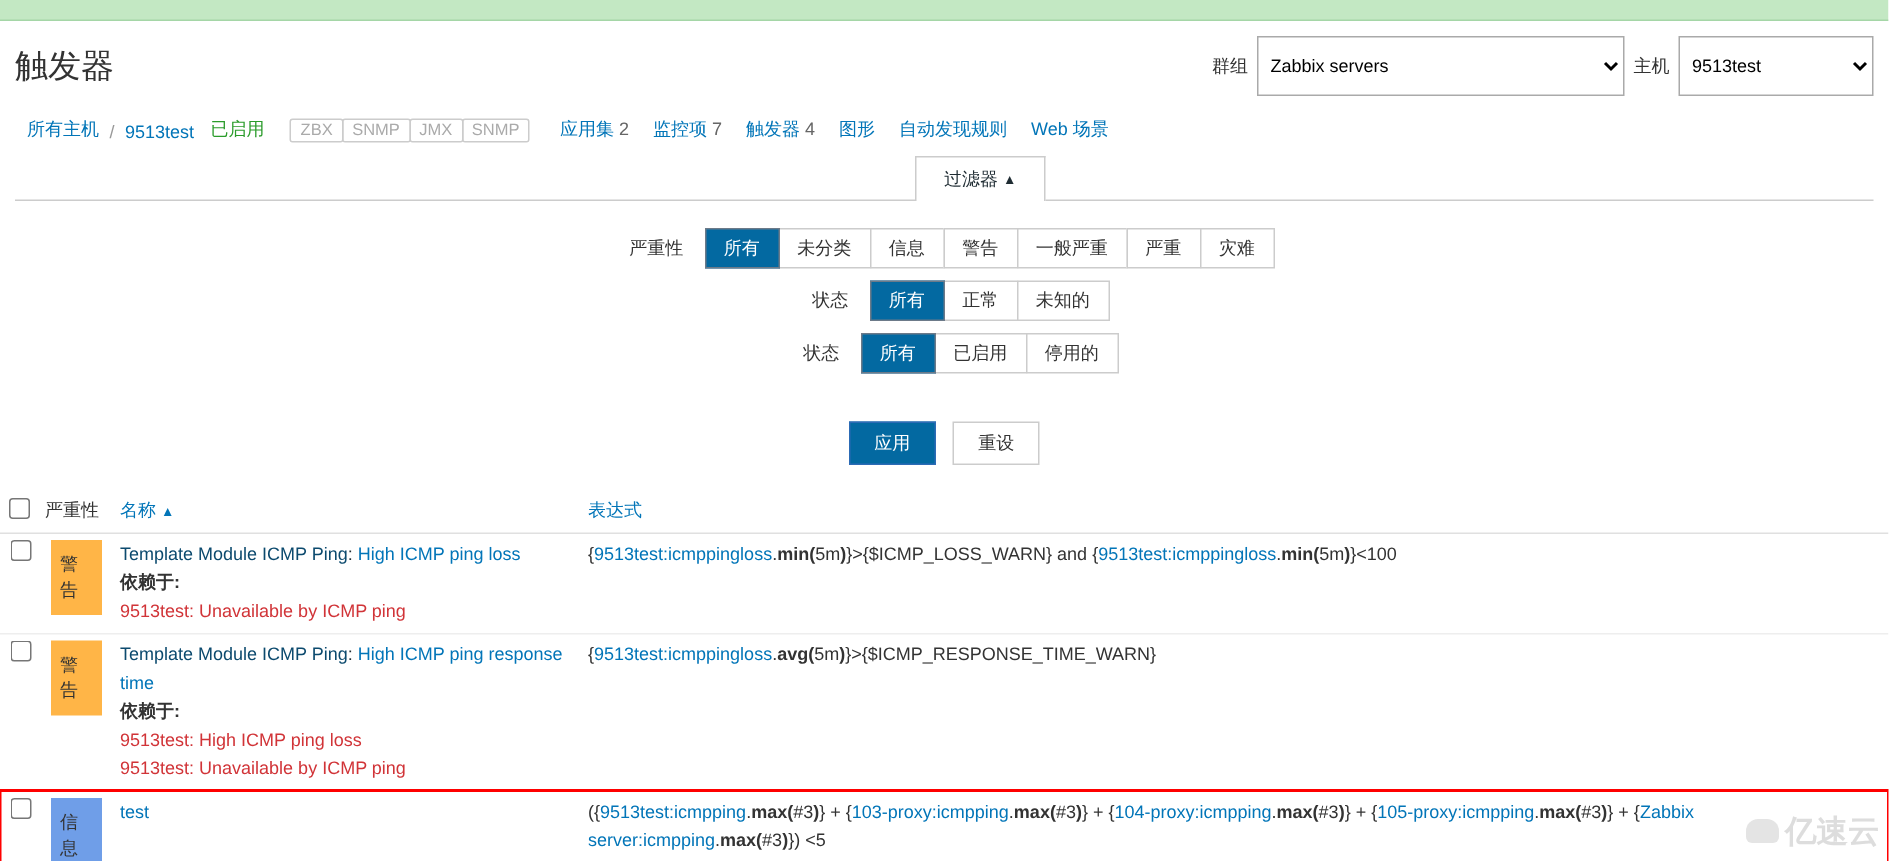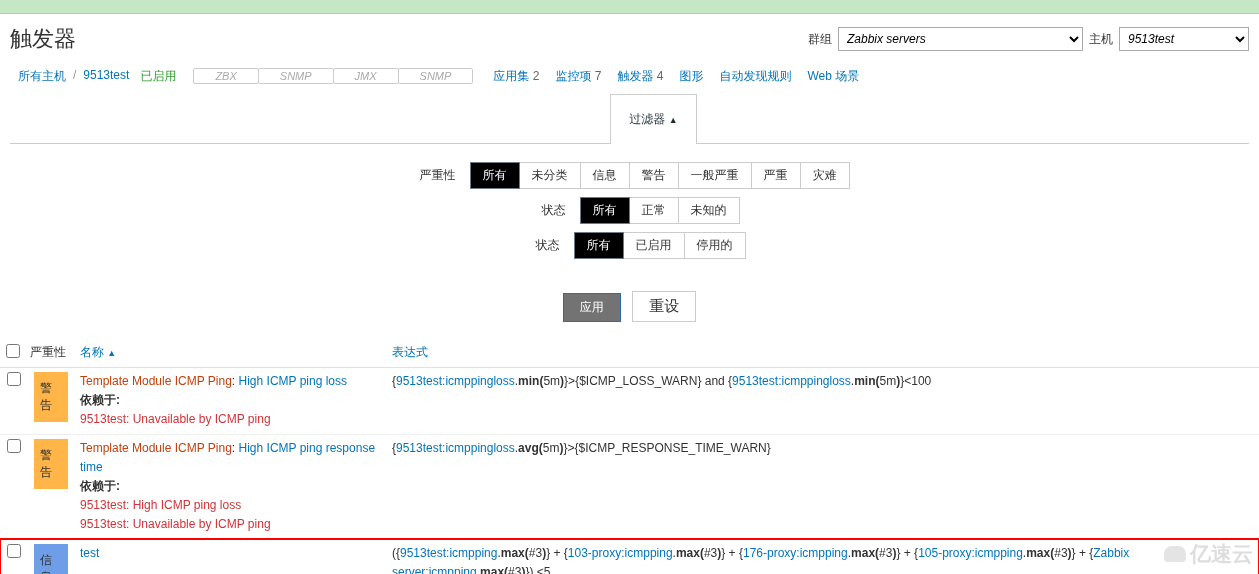--- a/index.html
+++ b/index.html
@@ -2,58 +2,58 @@
 <html><head>
 <meta charset="utf-8">
 <style>
 * { box-sizing: border-box; margin: 0; padding: 0; }
 body { font-family: Arial, "Microsoft YaHei", sans-serif; font-size: 12px; color: #1f2c33; background: #fff; width: 1259px; }
 .top-bar { background: #c3e8c3; height: 14px; border-bottom: 1px solid #a5d6a7; text-align: center; font-size: 10px; color: #666; line-height: 14px; overflow: hidden; }
 .header-row { display: flex; align-items: center; padding: 10px 10px 10px 10px; }
 .page-title { font-size: 22px; font-weight: 400; color: #333; flex: 1; }
 .selector-group { display: flex; align-items: center; gap: 6px; margin-left: 15px; }
 .sel-label { font-size: 12px; color: #333; }
-select { font-size: 12px; padding: 2px 4px; border: 1px solid #aaa; background: #fff; height: 24px; font-style: italic; }
+select { font-size: 12px; padding: 2px 4px; border: 1px solid #aaa; background: #fff; height: 40px; }
 #sel-group { width: 245px; }
 #sel-host { width: 130px; }
-.nav-row { display: flex; align-items: flex-start; gap: 3px; padding: 4px 10px 8px 18px; font-size: 12px; }
+.nav-row { display: flex; align-items: flex-end; gap: 3px; padding: 4px 10px 8px 18px; font-size: 12px; }
 .nav-row a { color: #0275b8; text-decoration: none; }
 .slash { color: #999; padding: 0 4px; }
 .state-enabled { color: #2b9c2b; padding: 0 8px; }
-.tag-box { border: 1px solid #ccc; border-radius: 2px; padding: 1px 21px; color: #aaa; font-size: 11px; margin-right: -1px; font-style: italic; }
+.tag-box { border: 1px solid #ccc; border-radius: 2px; padding: 1px 6px; color: #aaa; font-size: 11px; margin-right: -1px; }
 .tag-group { display: flex; margin-left: 6px; margin-right: 10px; }
 .nav-link { padding: 0 8px; color: #0275b8; }
 .nav-count { color: #666; }
 .filter-header { text-align: center; position: relative; }
-.filter-tab { display: inline-block; border: 1px solid #ccc; border-bottom: none; background: #fff; padding: 16px 18px; font-size: 12px; position: relative; top: 1px; margin-left: 48px; }
+.filter-tab { display: inline-block; border: 1px solid #ccc; border-bottom: none; background: #fff; padding: 6px 18px; font-size: 12px; position: relative; top: 1px; margin-left: 48px; }
 .filter-arrow { font-size: 9px; vertical-align: middle; }
 .filter-body { border: 1px solid #ccc; border-left: none; border-right: none; border-bottom: none; padding: 18px 0 14px 0; margin: 0 10px; text-align: center; }
 .filter-row { display: flex; align-items: center; justify-content: center; margin-bottom: 8px; gap: 0; }
 .filter-label { width: 60px; text-align: right; padding-right: 14px; color: #333; }
 .btn-seg { border: 1px solid #ccc; background: #fff; padding: 4px 12px; font-size: 12px; cursor: pointer; margin-left: -1px; color: #333; }
-.btn-seg.active { background: #000000; color: #fff; border-color: #6c7a89; position: relative; z-index: 1; }
+.btn-seg.active { background: #0369a1; color: #fff; border-color: #6c7a89; position: relative; z-index: 1; }
 .btn-seg:first-of-type { margin-left: 0; }
 .action-row { text-align: center; padding: 10px 0; }
-.btn-primary { background: #737373; color: #fff; border: 1px solid #2c6bb5; padding: 5px 16px; font-size: 12px; cursor: pointer; }
-.btn-default { background: #fff; color: #333; border: 1px solid #ccc; padding: 5px 16px; font-size: 15px; cursor: pointer; margin-left: 8px; }
+.btn-primary { background: #0369a1; color: #fff; border: 1px solid #2c6bb5; padding: 5px 16px; font-size: 12px; cursor: pointer; }
+.btn-default { background: #fff; color: #333; border: 1px solid #ccc; padding: 5px 16px; font-size: 12px; cursor: pointer; margin-left: 8px; }
 .data-table { width: 100%; border-collapse: collapse; margin-top: 6px; }
 .data-table th { text-align: left; font-weight: normal; font-size: 12px; color: #0275b8; padding: 6px 6px; border-bottom: 1px solid #e0e0e0; }
 .data-table th.chk { width: 28px; }
 .data-table th.sev { width: 46px; color: #333; padding-left: 2px; }
 .data-table th.nm { width: 312px; }
 .sort-ind { font-size: 9px; color: #0275b8; }
 .data-table td { padding: 4px 6px; vertical-align: top; font-size: 12px; border-bottom: 1px solid #eee; }
 .cb-cell { text-align: center; width: 28px; padding-top: 8px; }
 input[type=checkbox] { width: 14px; height: 14px; }
 .sev-cell { width: 46px; padding: 0; }
 .sev-box { padding: 8px 6px; color: #333; min-height: 40px; display: flex; align-items: flex-start; }
 .sev-warn { background: #ffb547; }
 .sev-info { background: #6f9ee8; }
 .name-cell { width: 312px; line-height: 1.6; }
-.tmpl-link { color: #c2410c; text-decoration: none; }
+.tmpl-link { color: #0c4a6e; text-decoration: none; }
 .item-link { color: #0275b8; text-decoration: none; }
 .dep-label { color: #333; }
 .dep-link { color: #d13438; text-decoration: none; }
 .expr-cell { line-height: 1.6; color: #333; }
 .expr-cell a { color: #0275b8; text-decoration: none; }
 tr.highlight-border { outline: 2px solid #ff0000; outline-offset: -1px; }
 .watermark { position: absolute; right: 6px; bottom: 6px; font-size: 21px; color: #ccc; font-weight: bold; opacity: 0.65; display: flex; align-items: center; gap: 4px; }
 .wm-icon { width: 22px; height: 16px; background: #ccc; border-radius: 8px 8px 4px 4px; opacity: 0.8; position: relative; }
 </style>
 </head>
@@ -151,21 +151,21 @@
         </td>
         <td class="name-cell"><a href="#" class="tmpl-link">Template Module ICMP Ping</a>: <a href="#" class="item-link">High ICMP ping response time</a><br><span class="dep-label"><b>依赖于:</b></span><br><a href="#" class="dep-link">9513test: High ICMP ping loss</a><br><a href="#" class="dep-link">9513test: Unavailable by ICMP ping</a></td>
         <td class="expr-cell">{<a href="#">9513test:icmppingloss</a>.<b>avg(</b>5m<b>)</b>}&gt;{$ICMP_RESPONSE_TIME_WARN}</td>
       </tr>
       <tr class="highlight-border">
         <td class="cb-cell"><input type="checkbox" style=""></td>
         <td class="sev-cell">
           <div class="sev-box sev-info">信息</div>
         </td>
         <td class="name-cell"><a href="#" class="item-link">test</a></td>
-        <td class="expr-cell">({<a href="#">9513test:icmpping</a>.<b>max(</b>#3<b>)</b>} + {<a href="#">103-proxy:icmpping</a>.<b>max(</b>#3<b>)</b>} + {<a href="#">176-proxy:icmpping</a>.<b>max(</b>#3<b>)</b>} + {<a href="#">105-proxy:icmpping</a>.<b>max(</b>#3<b>)</b>} + {<a href="#">Zabbix server:icmpping</a>.<b>max(</b>#3<b>)</b>}) &lt;5</td>
+        <td class="expr-cell">({<a href="#">9513test:icmpping</a>.<b>max(</b>#3<b>)</b>} + {<a href="#">103-proxy:icmpping</a>.<b>max(</b>#3<b>)</b>} + {<a href="#">104-proxy:icmpping</a>.<b>max(</b>#3<b>)</b>} + {<a href="#">105-proxy:icmpping</a>.<b>max(</b>#3<b>)</b>} + {<a href="#">Zabbix server:icmpping</a>.<b>max(</b>#3<b>)</b>}) &lt;5</td>
       </tr>
     </tbody>
 </table>
 
 <div class="watermark">
   <span class="wm-icon"></span>
   <span>亿速云</span>
 </div>
 
 </body></html>

